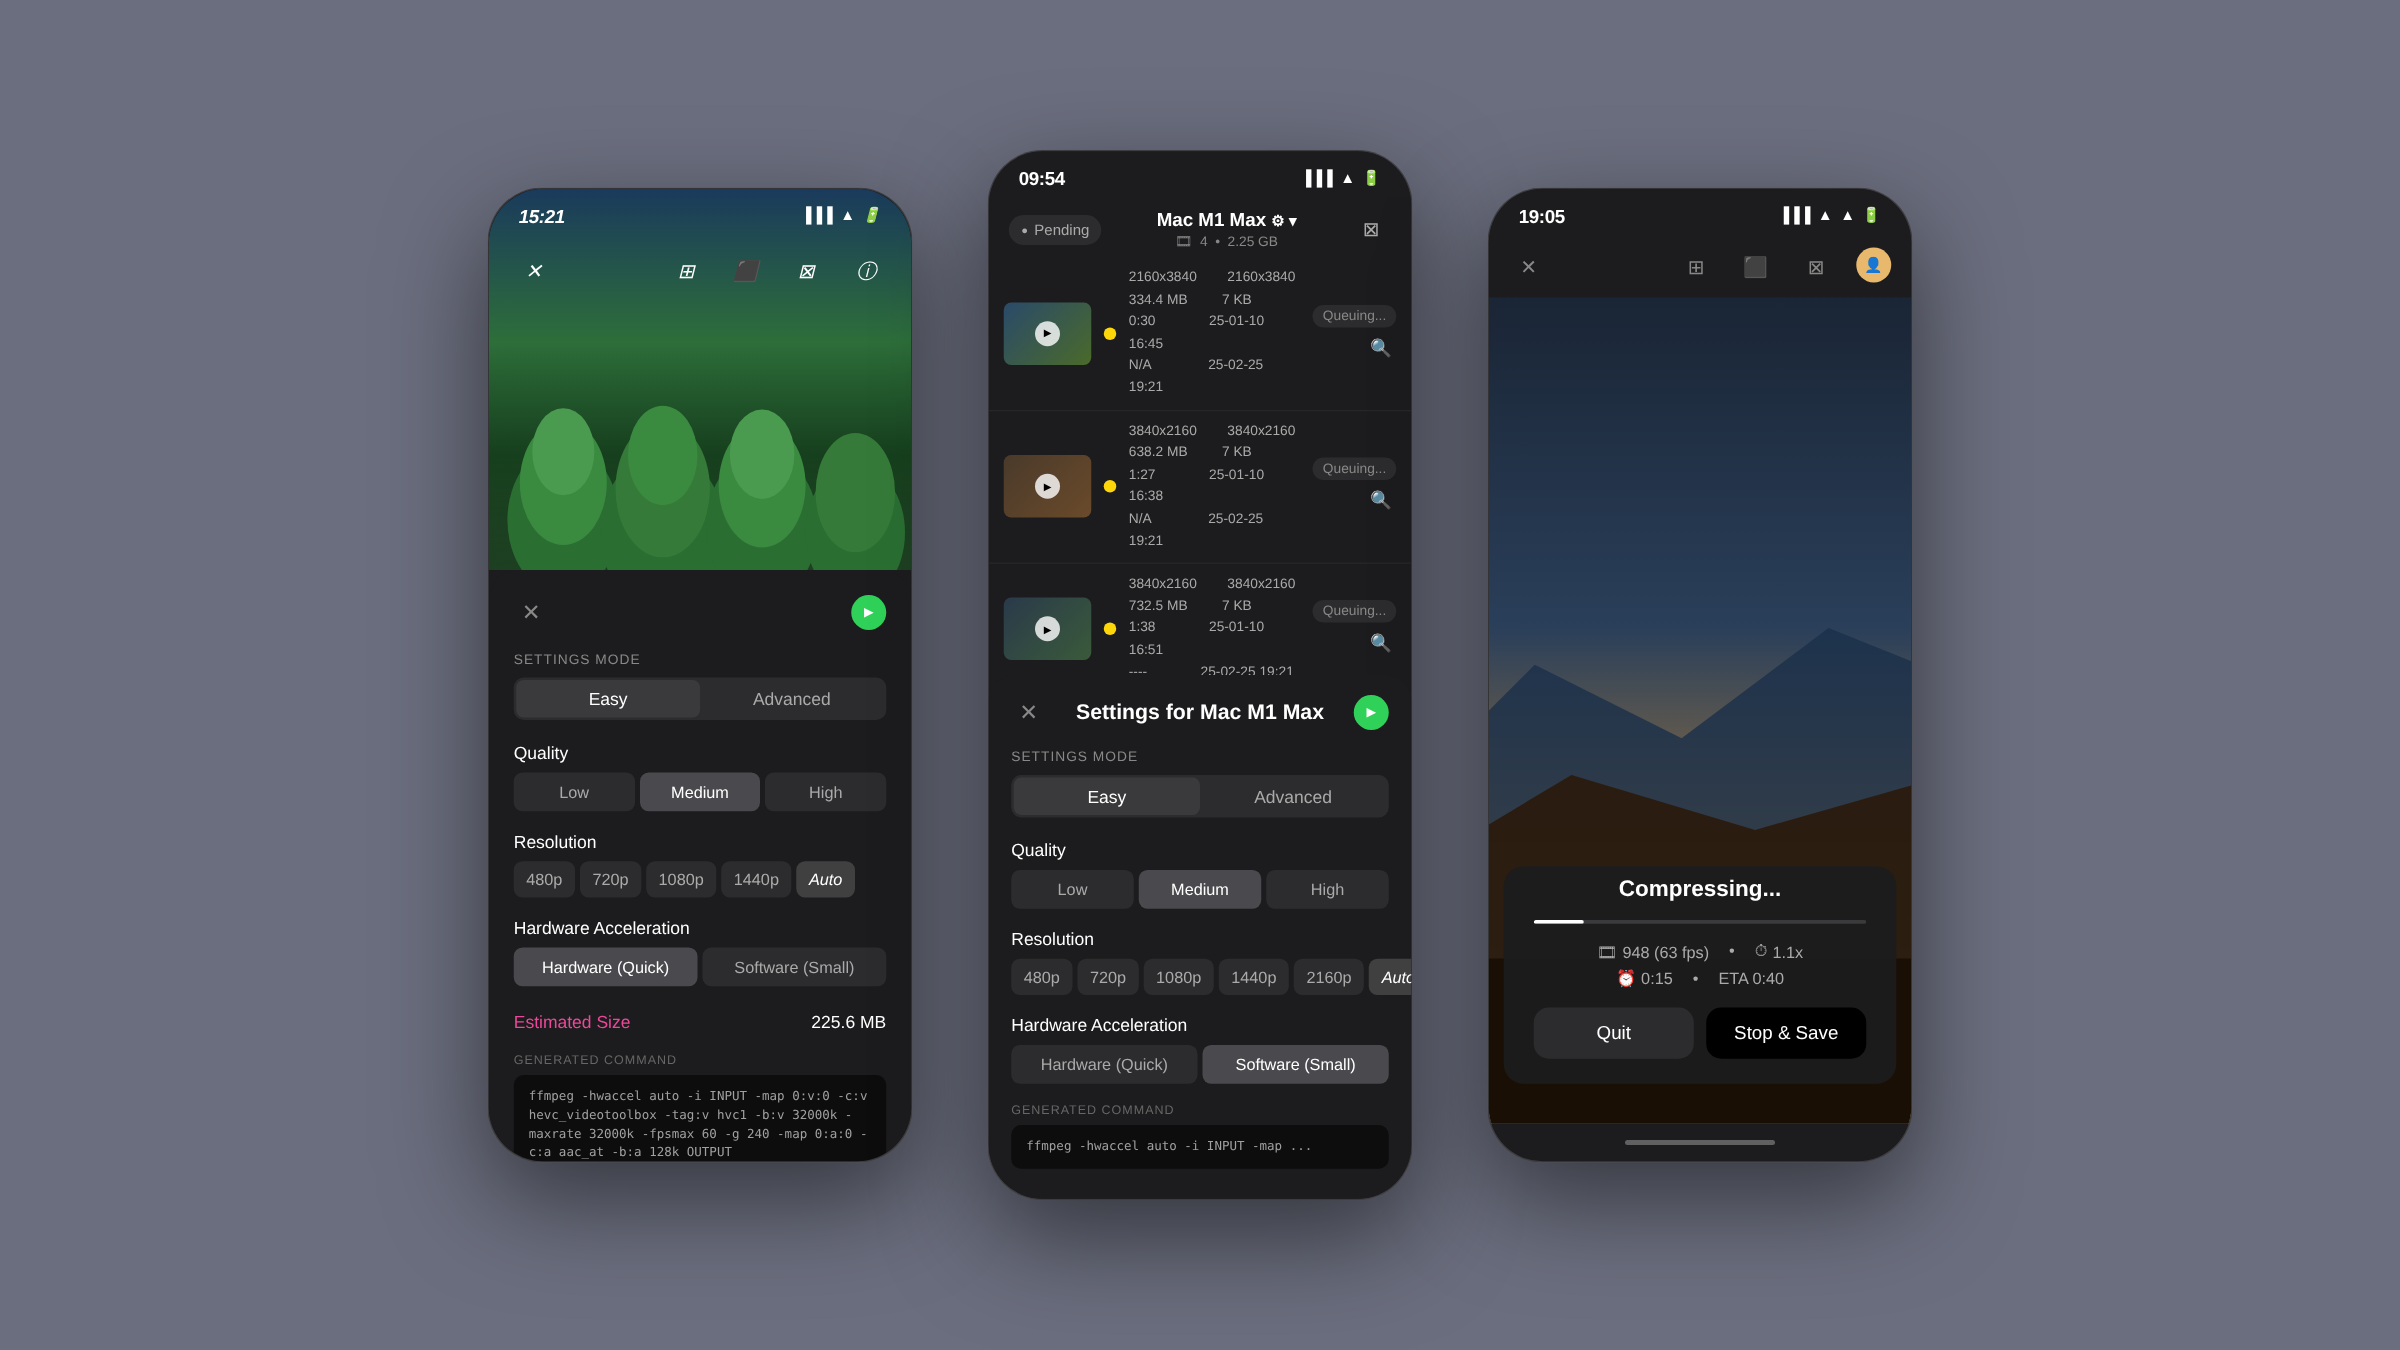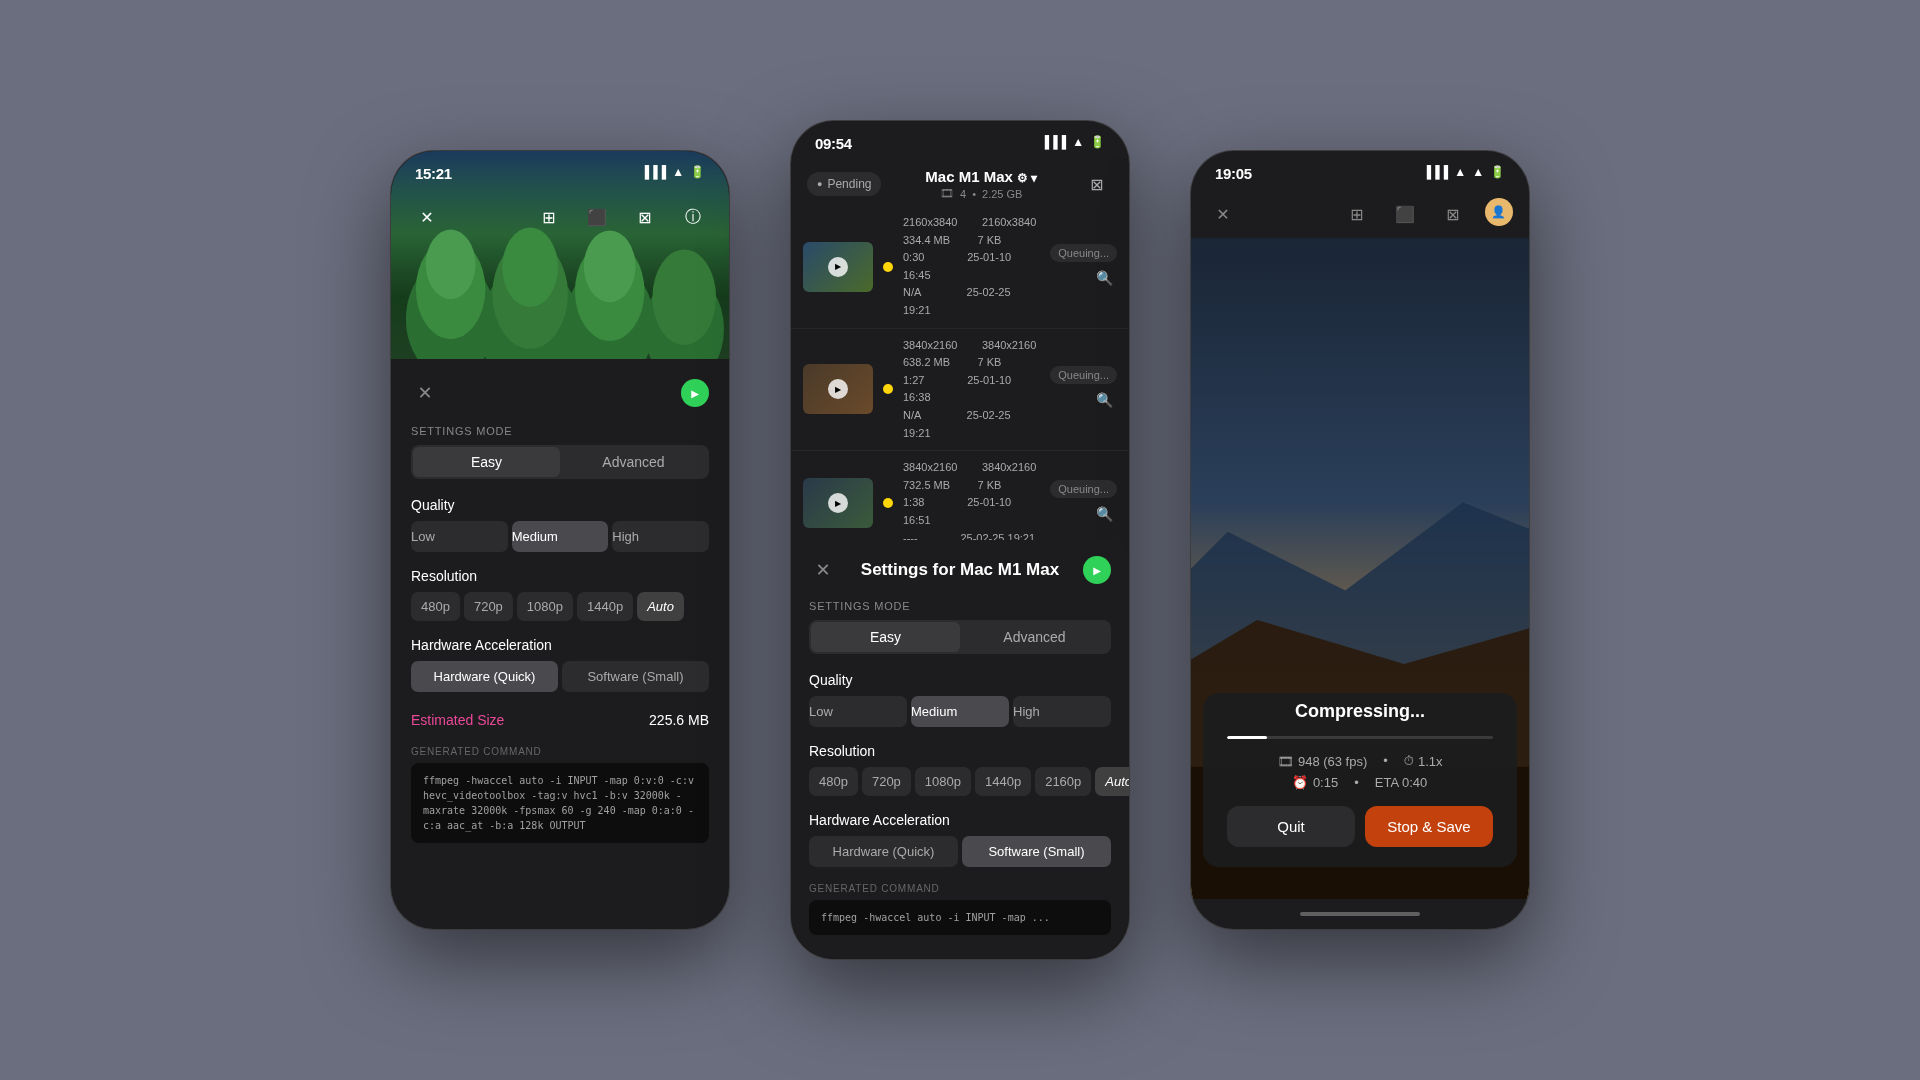--- a/index.html
+++ b/index.html
@@ -62,24 +62,25 @@
       font-size: 12px;
     }
 
     
     .phone1 {
       height: 780px;
     }
 
     .phone1-bg {
       width: 100%;
-      height: 208px;
+      height: 305px;
       background: linear-gradient(180deg, #1a3a5c 0%, #2d6e3a 40%, #1a4a22 70%, #2a5a30 100%);
       position: relative;
       overflow: hidden;
+      font-style: italic;
     }
 
     .phone1-bg::before {
       content: '';
       position: absolute;
       bottom: 0;
       left: 0;
       right: 0;
       height: 180px;
       background: linear-gradient(180deg, transparent, rgba(0,0,0,0.3));
@@ -200,20 +201,21 @@
     }
 
     .btn-group {
       display: flex;
       gap: 4px;
     }
 
     .quality-btn {
       flex: 1;
       padding: 8px 0;
+      text-align: center;
       font-size: 13px;
       color: #aaa;
       background: #2c2c2e;
       border-radius: 7px;
       cursor: pointer;
     }
 
     .quality-btn.active {
       background: #4a4a4e;
       color: #fff;
@@ -512,21 +514,21 @@
       font-weight: 500;
       cursor: pointer;
     }
 
     .btn-quit {
       background: #2c2c2e;
       color: #fff;
     }
 
     .btn-stop-save {
-      background: #c2410c;
+      background: #000000;
       color: #fff;
     }
 
     .home-indicator {
       height: 30px;
       display: flex;
       align-items: center;
       justify-content: center;
     }
 

